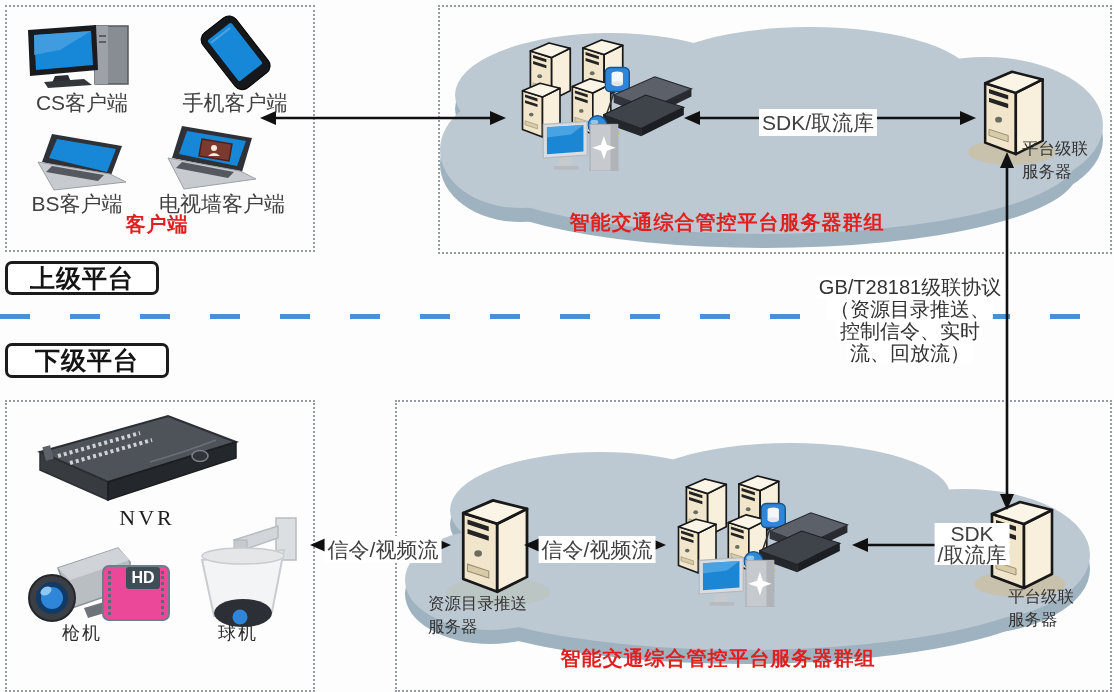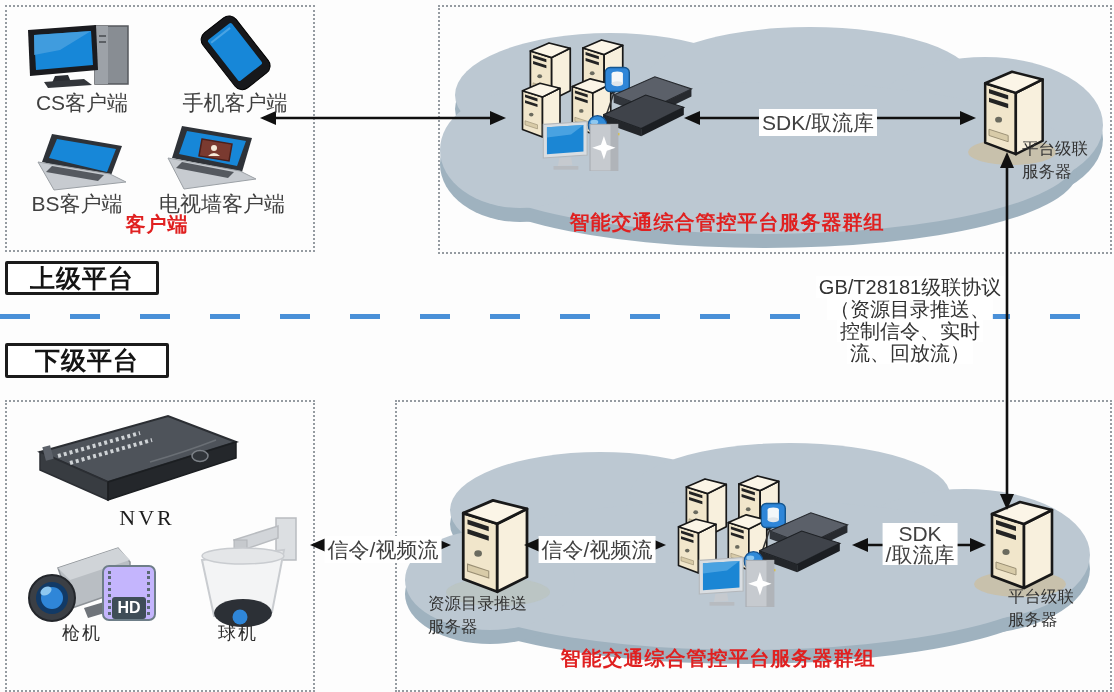--- a/index.html
+++ b/index.html
@@ -6,31 +6,31 @@
   .stage{position:relative;width:1114px;height:692px;background:#fdfdfd;overflow:hidden;
          font-family:"Liberation Sans",sans-serif;}
   .dbox{position:absolute;border:2px dotted #959ba1;background:transparent;}
   .divider{position:absolute;left:0;top:314px;width:1114px;height:5px;
     background:repeating-linear-gradient(90deg,var(--divider-blue,#4a90d8) 0 30px,transparent 30px 70px);}
   svg.gfx{position:absolute;left:0;top:0;}
   .lbl{position:absolute;font-size:21px;line-height:1.3;color:#404040;text-align:center;
        transform:translateX(-50%);white-space:nowrap;z-index:5;}
   .lbl.bg, .bgline{background:#ffffff;padding:0 3px;}
   .red-title{color:var(--red-label,#e02020);font-weight:700;font-size:20px;letter-spacing:1px;}
-  .tag{position:absolute;border:3px solid #1b1b1b;background:#fff;border-radius:2px;
+  .tag{position:absolute;border:3px solid #1b1b1b;background:#fff;border-radius:7px;
        display:flex;align-items:center;justify-content:center;font-size:25px;font-weight:600;
        color:#141414;z-index:5;letter-spacing:1px;}
   .ml{position:absolute;z-index:5;color:#333;}
   .ml .line{font-size:16.5px;line-height:23px;white-space:nowrap;}
   .gb{transform:translateX(-50%);text-align:center;}
   .gb .line{display:inline-block;font-size:20px;line-height:22px;white-space:nowrap;}
   .nvr-lbl{font-family:"Liberation Serif",serif;font-size:22px;letter-spacing:3px;color:#1d1d1d;}
   .cam-lbl{font-size:18px;color:#2e2e2e;letter-spacing:2px;}
-  .hd-badge{position:absolute;left:102px;top:565px;width:50px;height:52px;background:#c4b5fd;
-       border:2px solid #6e7e88;border-radius:7px;z-index:4;display:flex;align-items:flex-end;justify-content:center;}
+  .hd-badge{position:absolute;left:102px;top:565px;width:50px;height:52px;background:#ec4899;
+       border:2px solid #6e7e88;border-radius:7px;z-index:4;display:flex;align-items:flex-start;justify-content:center;padding-left:14px;}
   .hd-badge:before,.hd-badge:after{content:"";position:absolute;top:4px;bottom:4px;width:0;
        border-left:3px dotted #5a6a74;}
   .hd-badge:before{left:4px;} .hd-badge:after{right:4px;}
   .hd-core{background:#3f4d57;color:#fff;font-weight:800;font-size:16px;border-radius:3px;
        padding:2px 5px;letter-spacing:0;}
 </style>
 </head>
 <body>
 
 <div class="stage">
@@ -269,21 +269,21 @@
   <div class="tag" style="left:5px;top:261px;width:148px;height:28px;">上级平台</div>
   <div class="tag" style="left:5px;top:343px;width:158px;height:29px;">下级平台</div>
 
   <div class="lbl nvr-lbl" style="left:147px;top:504px;">NVR</div>
   <div class="lbl cam-lbl" style="left:82px;top:622px;">枪机</div>
   <div class="lbl cam-lbl" style="left:238px;top:622px;">球机</div>
   <div class="lbl red-title" style="left:155px;top:654px;margin-top:48px;">国标设备</div>
 
   <div class="lbl bg" style="left:383px;top:536px;">信令/视频流</div>
   <div class="lbl bg" style="left:597px;top:536px;">信令/视频流</div>
-  <div class="lbl" style="left:920px;top:523px;line-height:21px;">
+  <div class="lbl" style="left:972px;top:523px;line-height:21px;">
     <span class="bgline" style="display:block;">SDK</span>
     <span class="bgline" style="display:block;">/取流库</span>
   </div>
 
   <div class="ml" style="left:428px;top:592px;">
     <div class="line">资源目录推送</div>
     <div class="line">服务器</div>
   </div>
 
   <div class="lbl red-title" style="left:718px;top:645px;">智能交通综合管控平台服务器群组</div>

